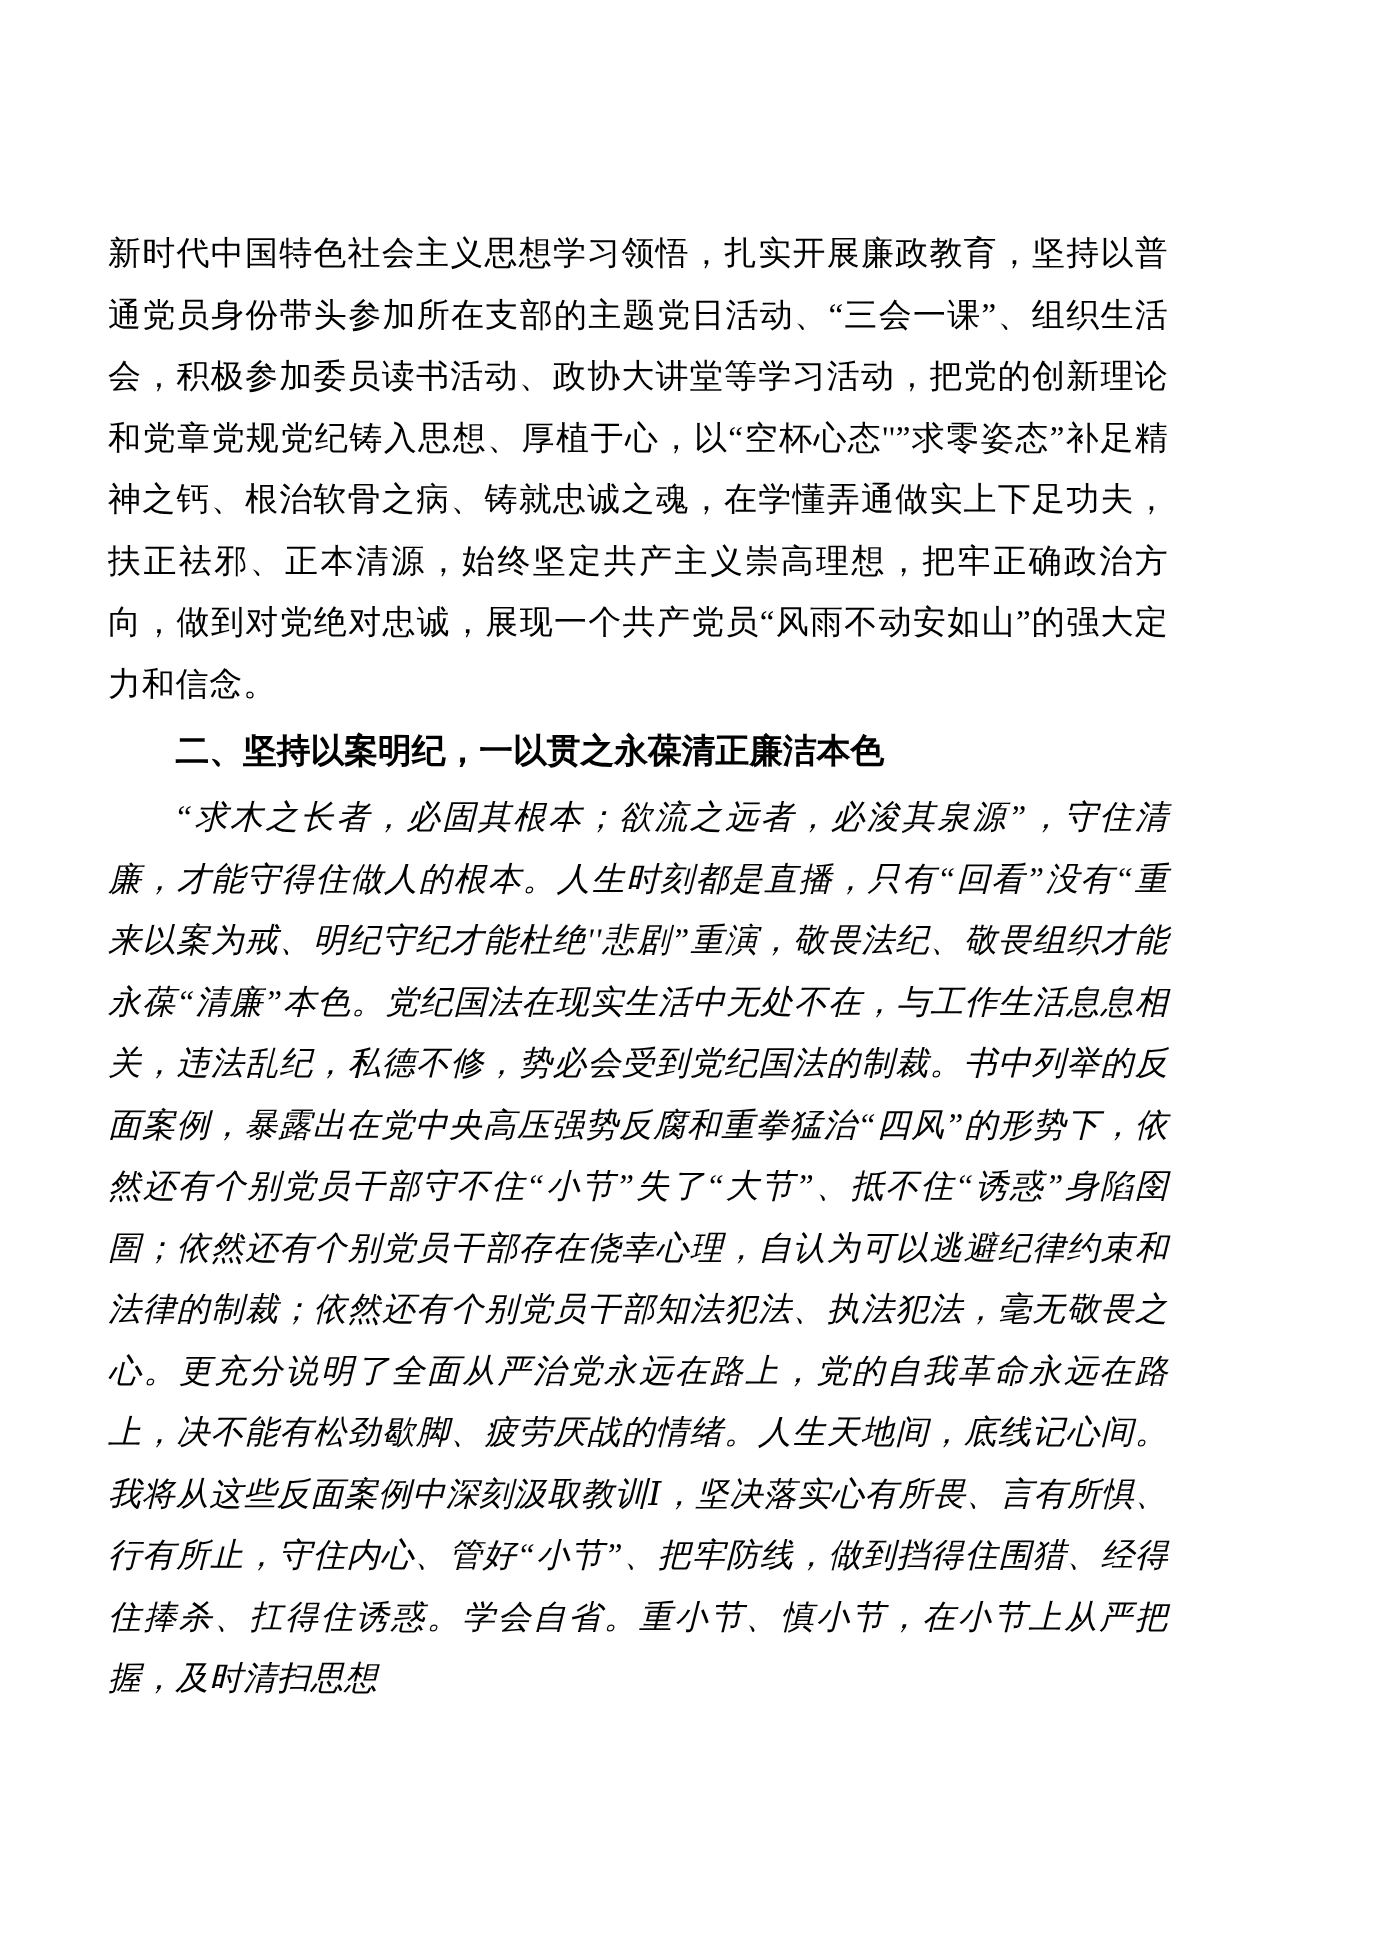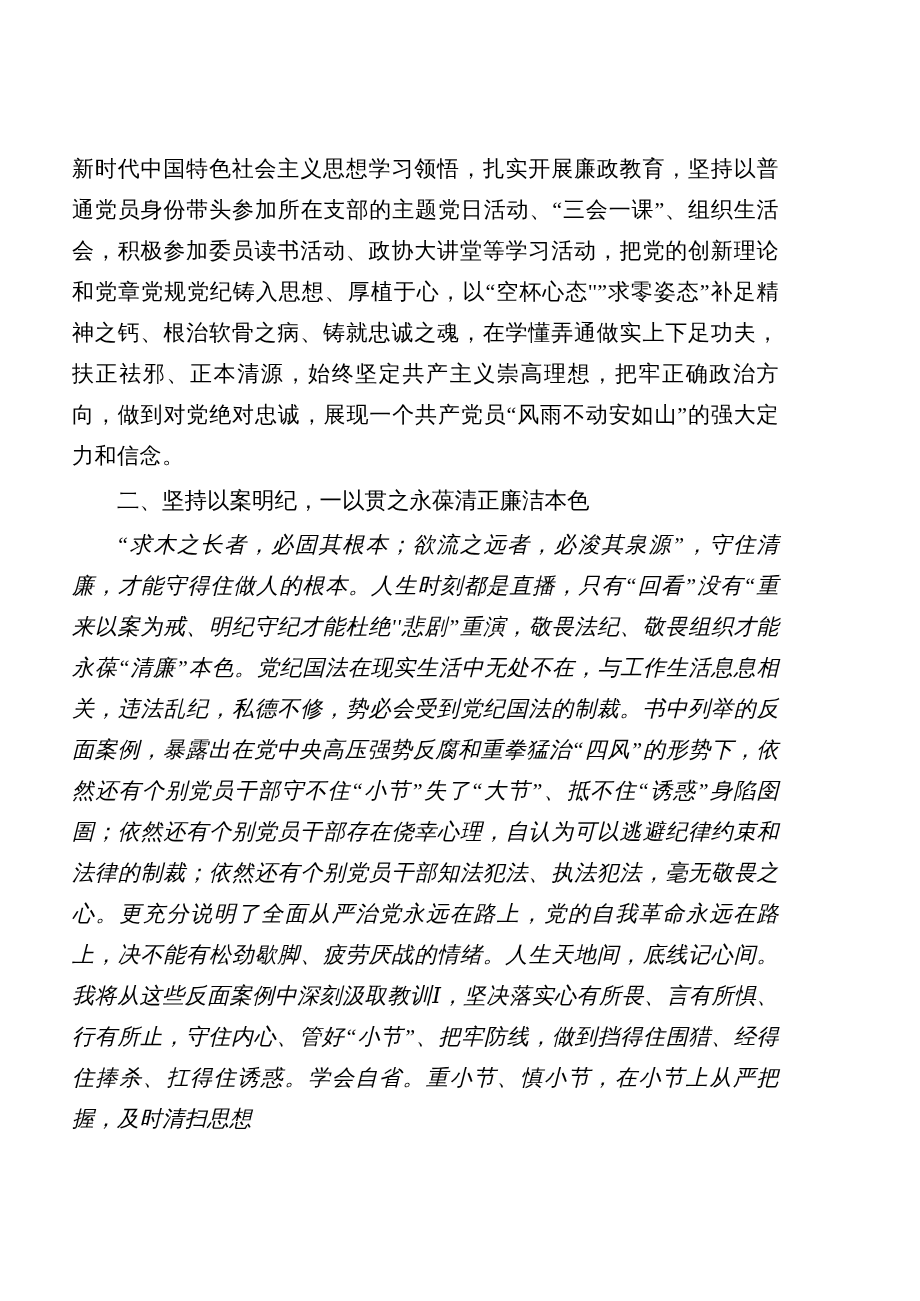--- a/index.html
+++ b/index.html
@@ -27,21 +27,21 @@
     letter-spacing: 0.5px;
     word-break: break-all;
   }
   .para.first-indent {
     text-indent: 2em;
     font-style: italic;
   }
   .section-heading {
     font-family: "Liberation Sans", "DejaVu Sans", sans-serif;
     font-size: 22.5px;
-    font-weight: normal;
+    font-weight: bold;
     line-height: 41px;
     margin: 4px 0 3px 0;
     text-indent: 2em;
     color: #000000;
   }
 </style>
 </head>
 <body>
 
 <div class="page">

